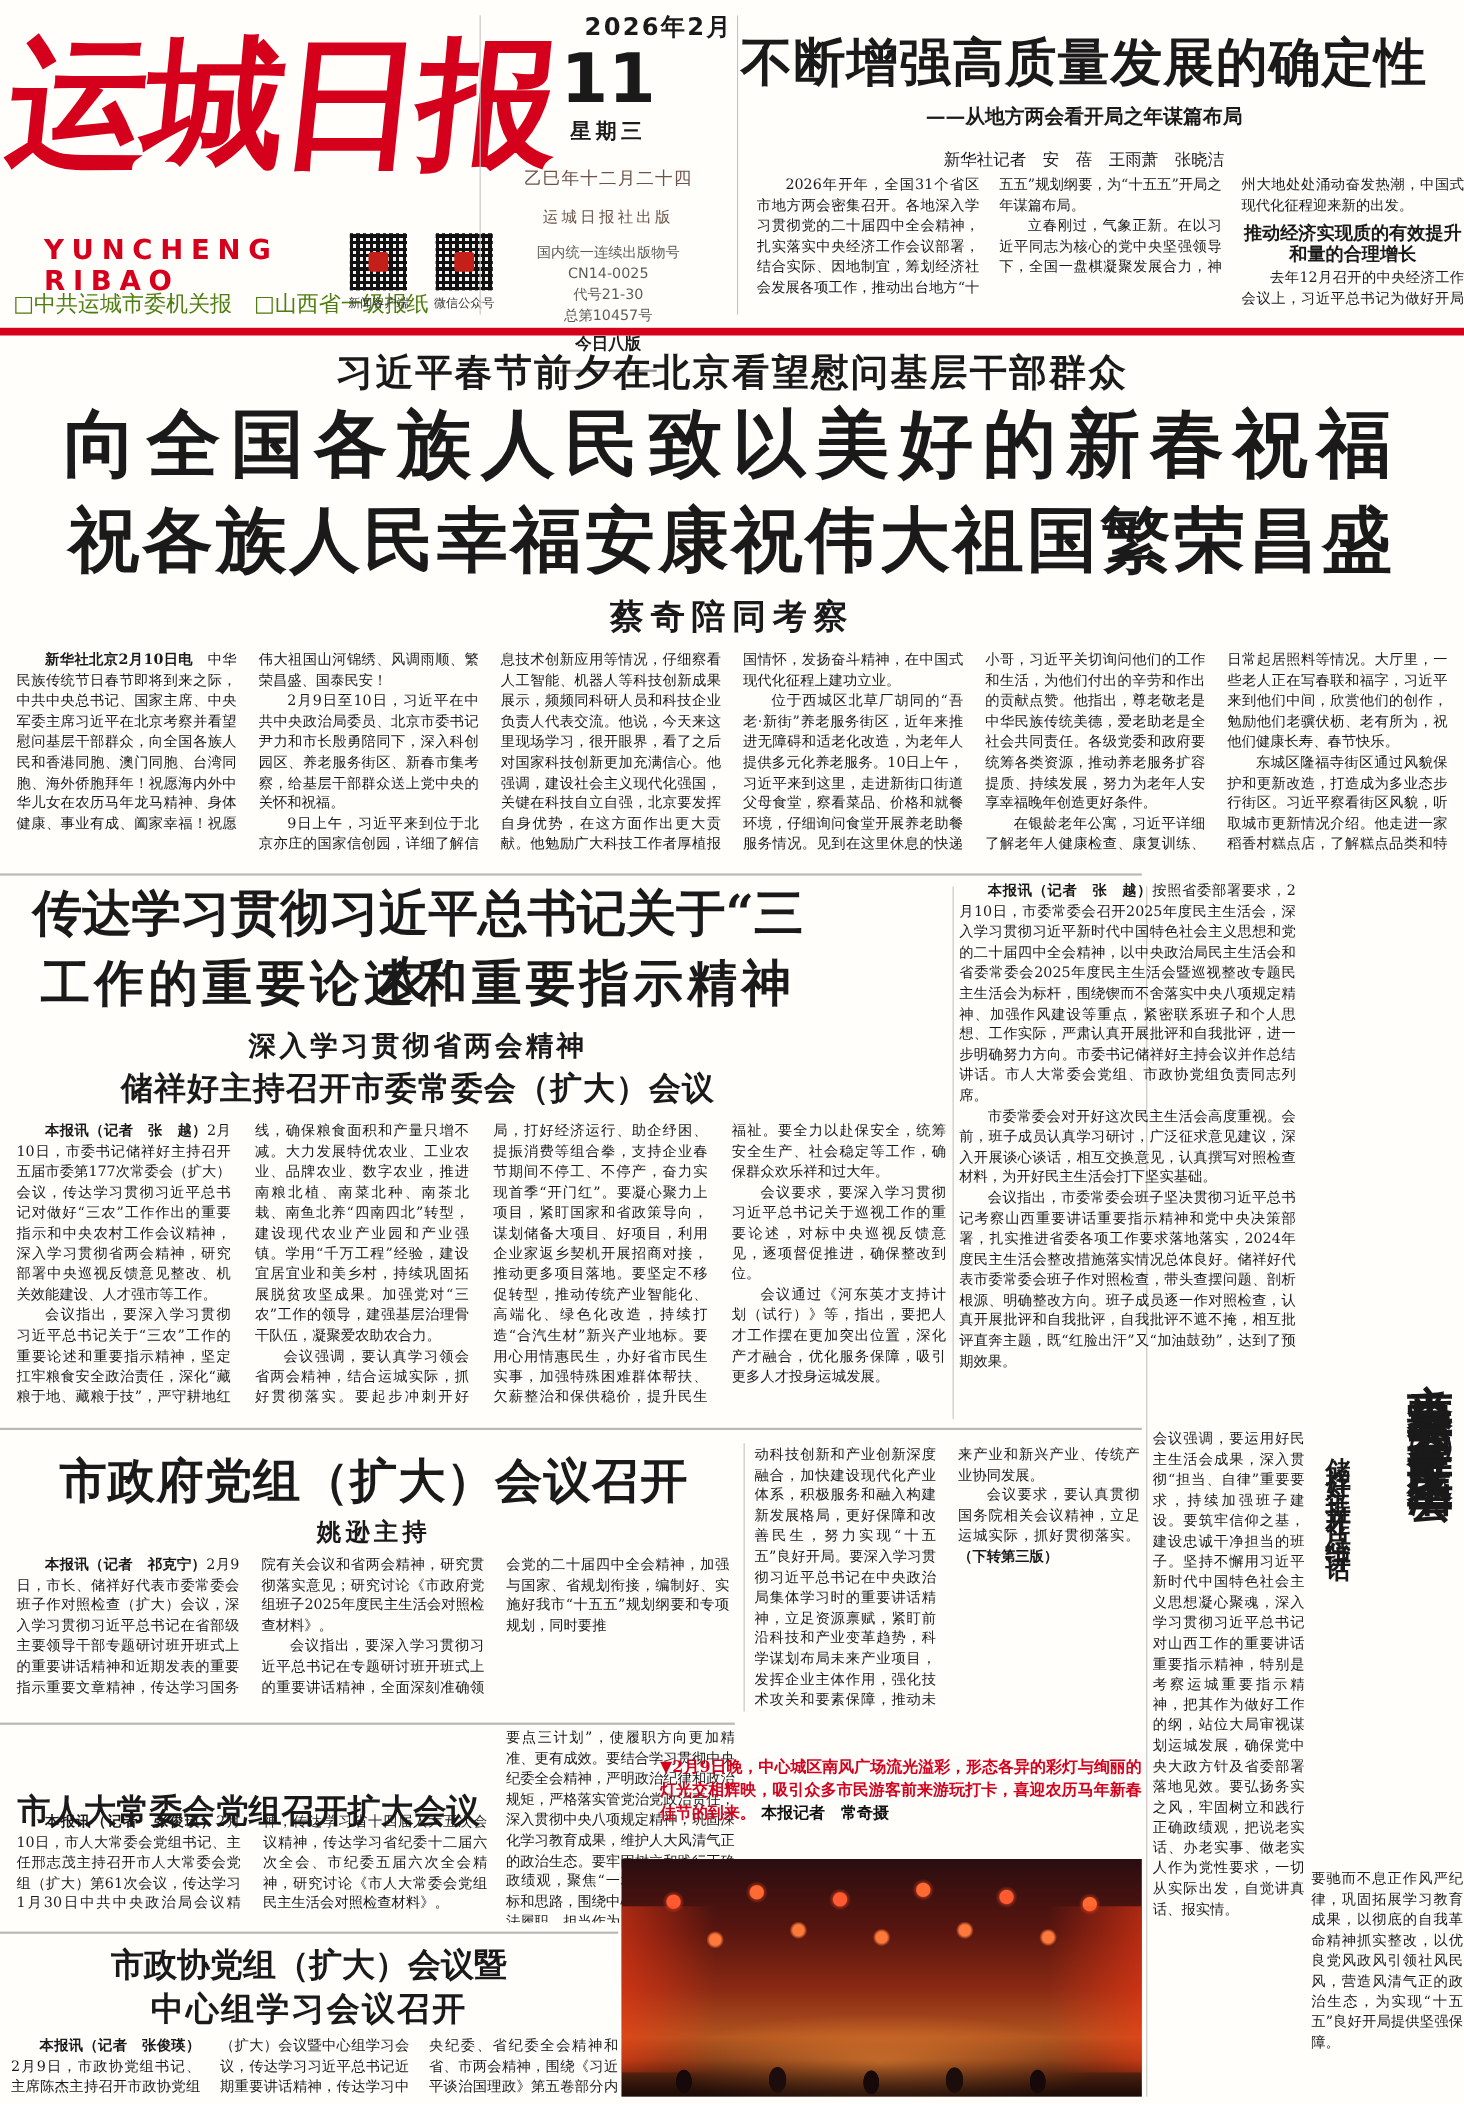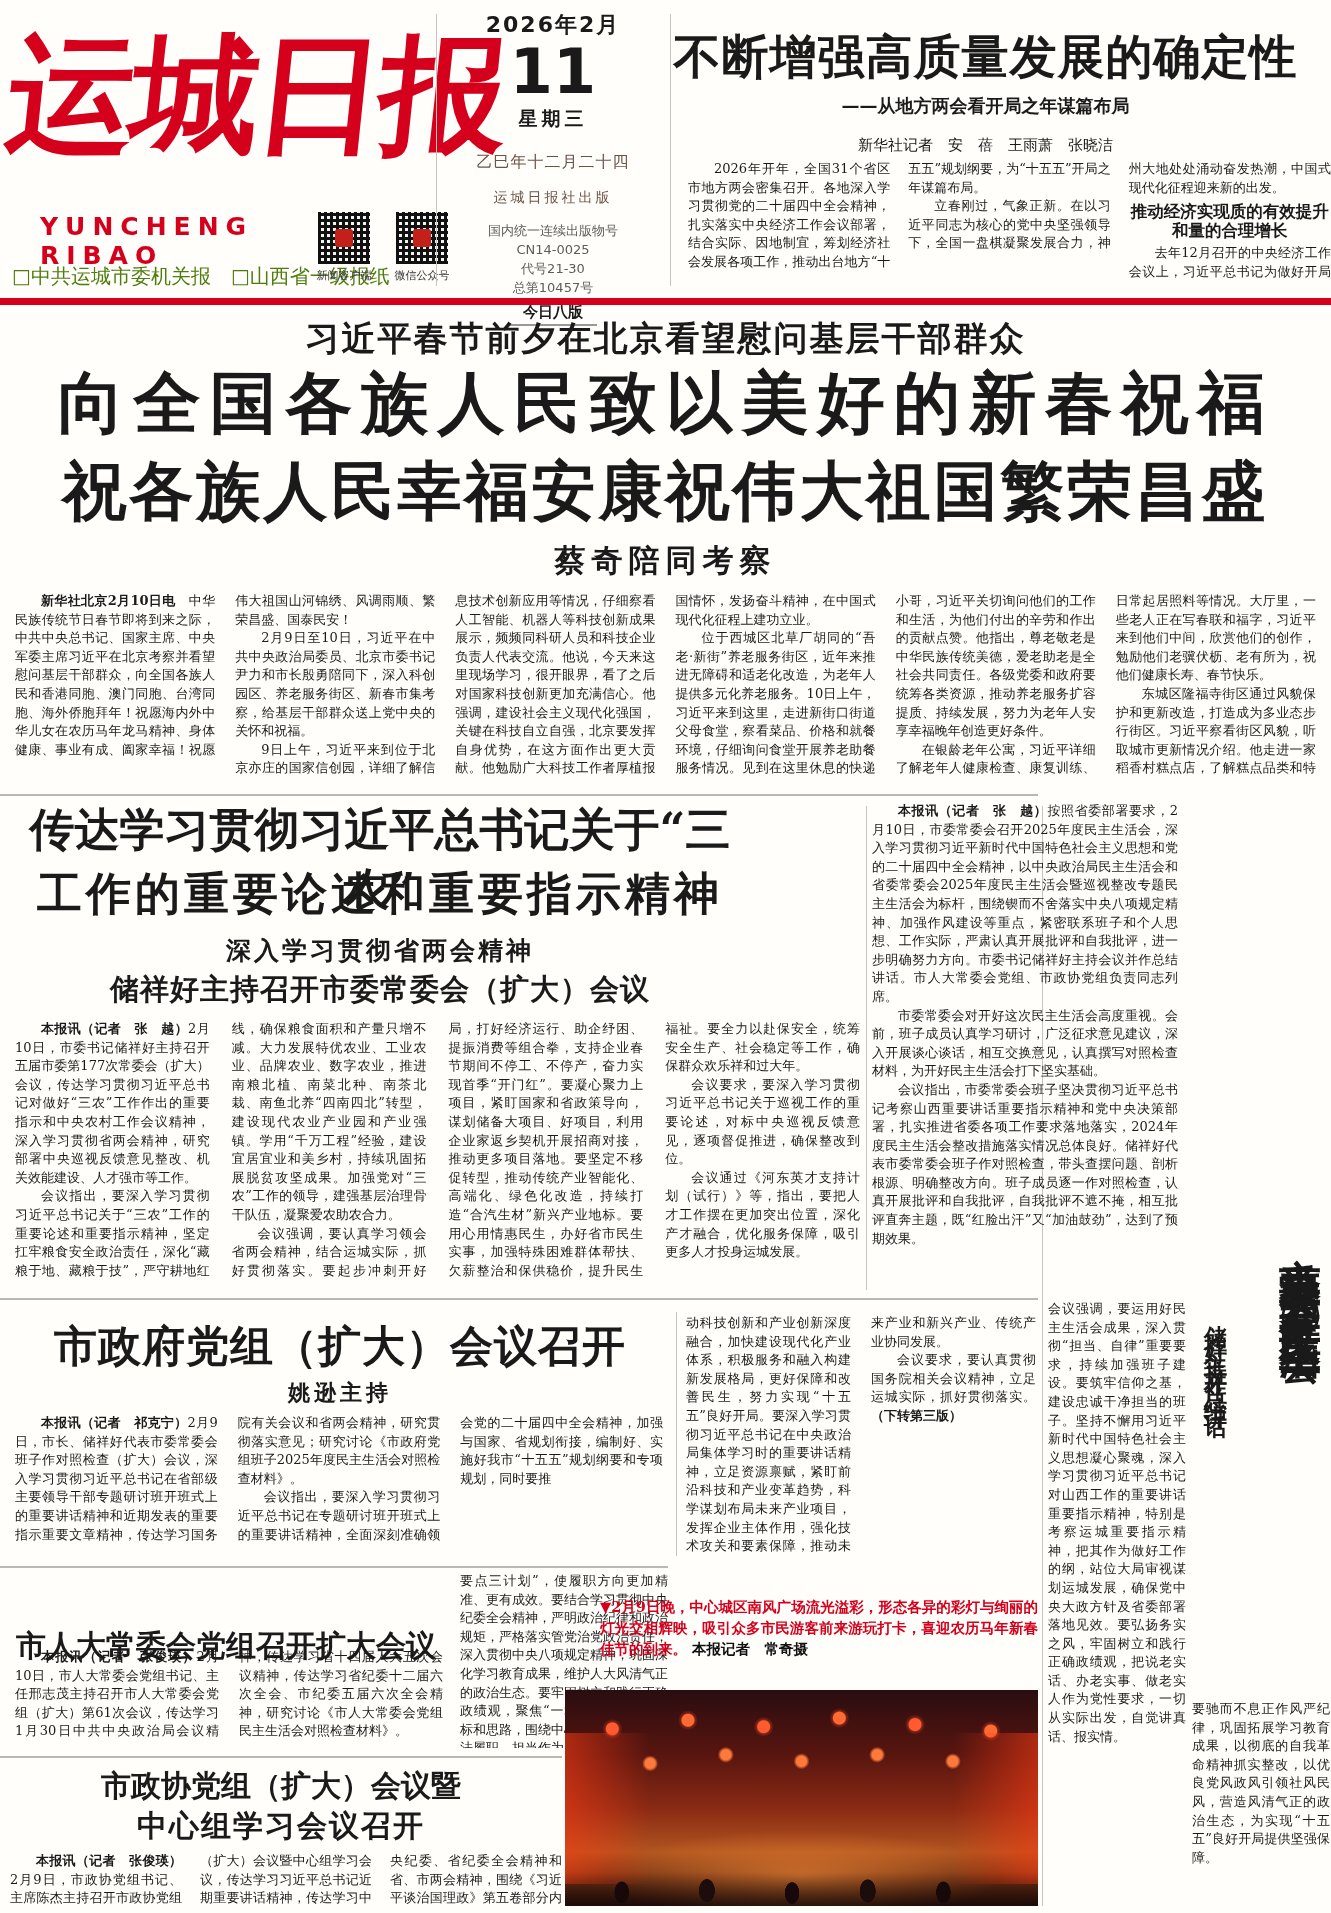--- a/index.html
+++ b/index.html
@@ -22,28 +22,28 @@
      font-family:"DejaVu Sans",sans-serif;}
   .qr{position:absolute;top:212px;width:52px;height:52px;
       background:
         repeating-linear-gradient(0deg,#111 0 3px,transparent 3px 6px),
         repeating-linear-gradient(90deg,#111 0 3px,#f4f4f4 3px 6px);}
   .qr::after{content:"";position:absolute;left:17px;top:17px;width:18px;height:18px;background:#c32019;border-radius:3px;}
   .qr-label{position:absolute;top:268px;width:80px;font-size:11px;color:#333;text-align:center;
       font-family:"DejaVu Sans",sans-serif;}
   
   #datebox{left:440px;top:10px;width:226px;height:280px;text-align:center;}
-  #datebox .ym{font-size:22px;font-weight:bold;letter-spacing:2px;}
+  #datebox .ym{font-size:22px;font-weight:bold;letter-spacing:2px;text-align:right;}
   #datebox .day{font-size:62px;font-weight:bold;line-height:64px;font-family:"DejaVu Sans",sans-serif;}
   #datebox .wk{font-size:19px;font-weight:bold;letter-spacing:4px;margin-top:2px;}
   #datebox .lunar{font-size:16px;color:#6b5348;margin-top:20px;letter-spacing:1px;}
   #datebox .pub{font-size:14px;color:#6b5348;margin-top:16px;letter-spacing:3px;}
   #datebox .issn{font-size:13px;color:#5d5d58;margin-top:14px;line-height:19px;}
   #datebox .pages{display:inline-block;margin-top:6px;font-size:15px;font-weight:bold;
-      border-bottom:2px solid #999;padding:0 14px 2px;}
+      border-bottom:2px solid #999;padding:0 14px 14px;}
   
   #ts-headline{left:640px;top:26px;width:691px;font-size:47px;font-weight:bold;letter-spacing:1px;}
   #ts-subhead{left:640px;top:94px;width:691px;font-size:18px;font-weight:bold;}
   #ts-byline{left:640px;top:136px;width:691px;font-size:15px;}
   #ts-body{left:688px;top:160px;width:643px;height:130px;overflow:hidden;
      column-count:3;column-gap:18px;column-fill:auto;}
   .bodytext{font-size:13px;line-height:18.6px;text-align:justify;}
   .bodytext p{margin:0;text-indent:2em;}
   .crosshead{font-size:16.5px;font-weight:bold;text-align:center;text-indent:0 !important;
      margin:6px 0 4px !important;font-family:"DejaVu Sans",sans-serif;}

